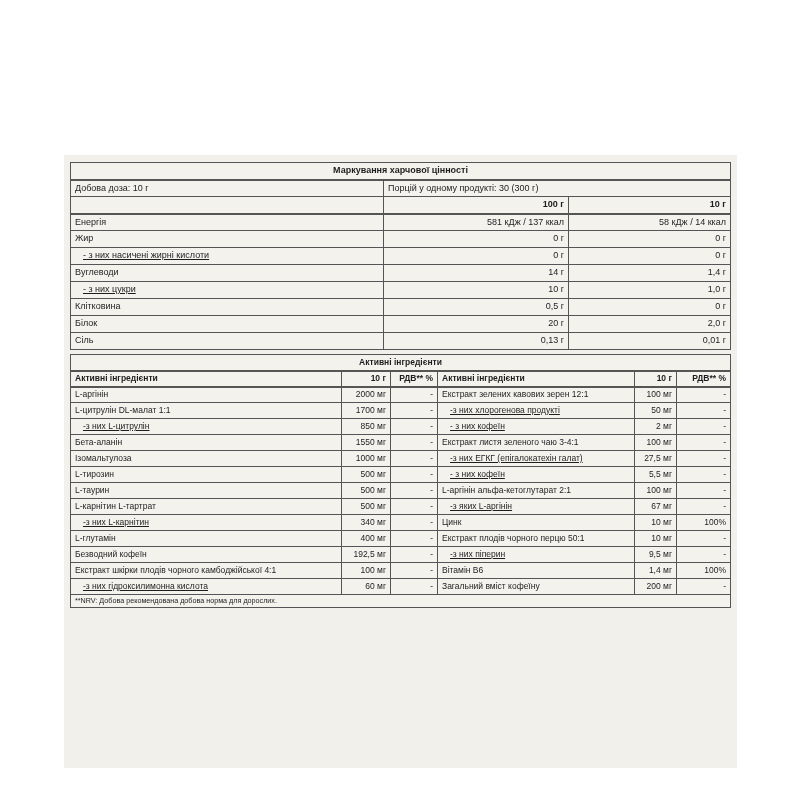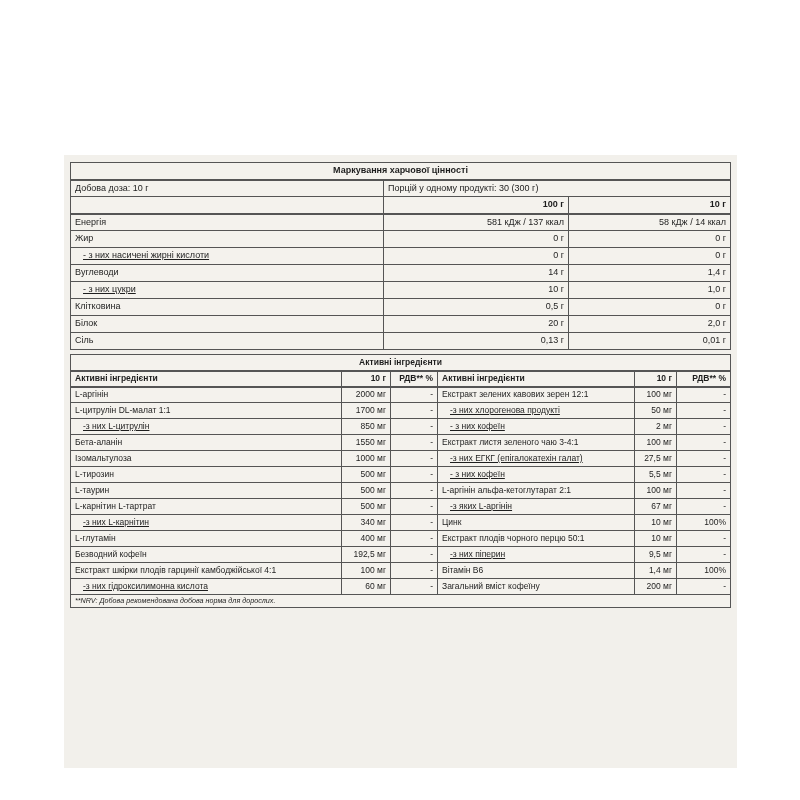--- a/index.html
+++ b/index.html
@@ -48,21 +48,20 @@
     font-weight: bold;
     border-bottom-width: 2px;
   }
   .num { text-align: right; }
   .indent { padding-left: 12px; text-decoration: underline; }
   .t2 { margin-top: 4px; }
   .footnote-row td {
     font-size: 7.2px;
     height: 13px;
     border-top-width: 1px;
-    font-style: italic;
   }
 </style>
 </head>
 <body>
 
 <div class="panel">
 
   <table class="t1">
     <colgroup>
       <col style="width:313px">
@@ -232,21 +231,21 @@
         </tr>
         <tr>
           <td>Безводний кофеїн</td>
           <td class="num">192,5 мг</td>
           <td class="num">-</td>
           <td class="indent">-з них піперин</td>
           <td class="num">9,5 мг</td>
           <td class="num">-</td>
         </tr>
         <tr>
-          <td>Екстракт шкірки плодів гарцинії камбоджійської 4:1</td>
+          <td>Екстракт шкірки плодів чорного камбоджійської 4:1</td>
           <td class="num">100 мг</td>
           <td class="num">-</td>
           <td>Вітамін B6</td>
           <td class="num">1,4 мг</td>
           <td class="num">100%</td>
         </tr>
         <tr>
           <td class="indent">-з них гідроксилимонна кислота</td>
           <td class="num">60 мг</td>
           <td class="num">-</td>

